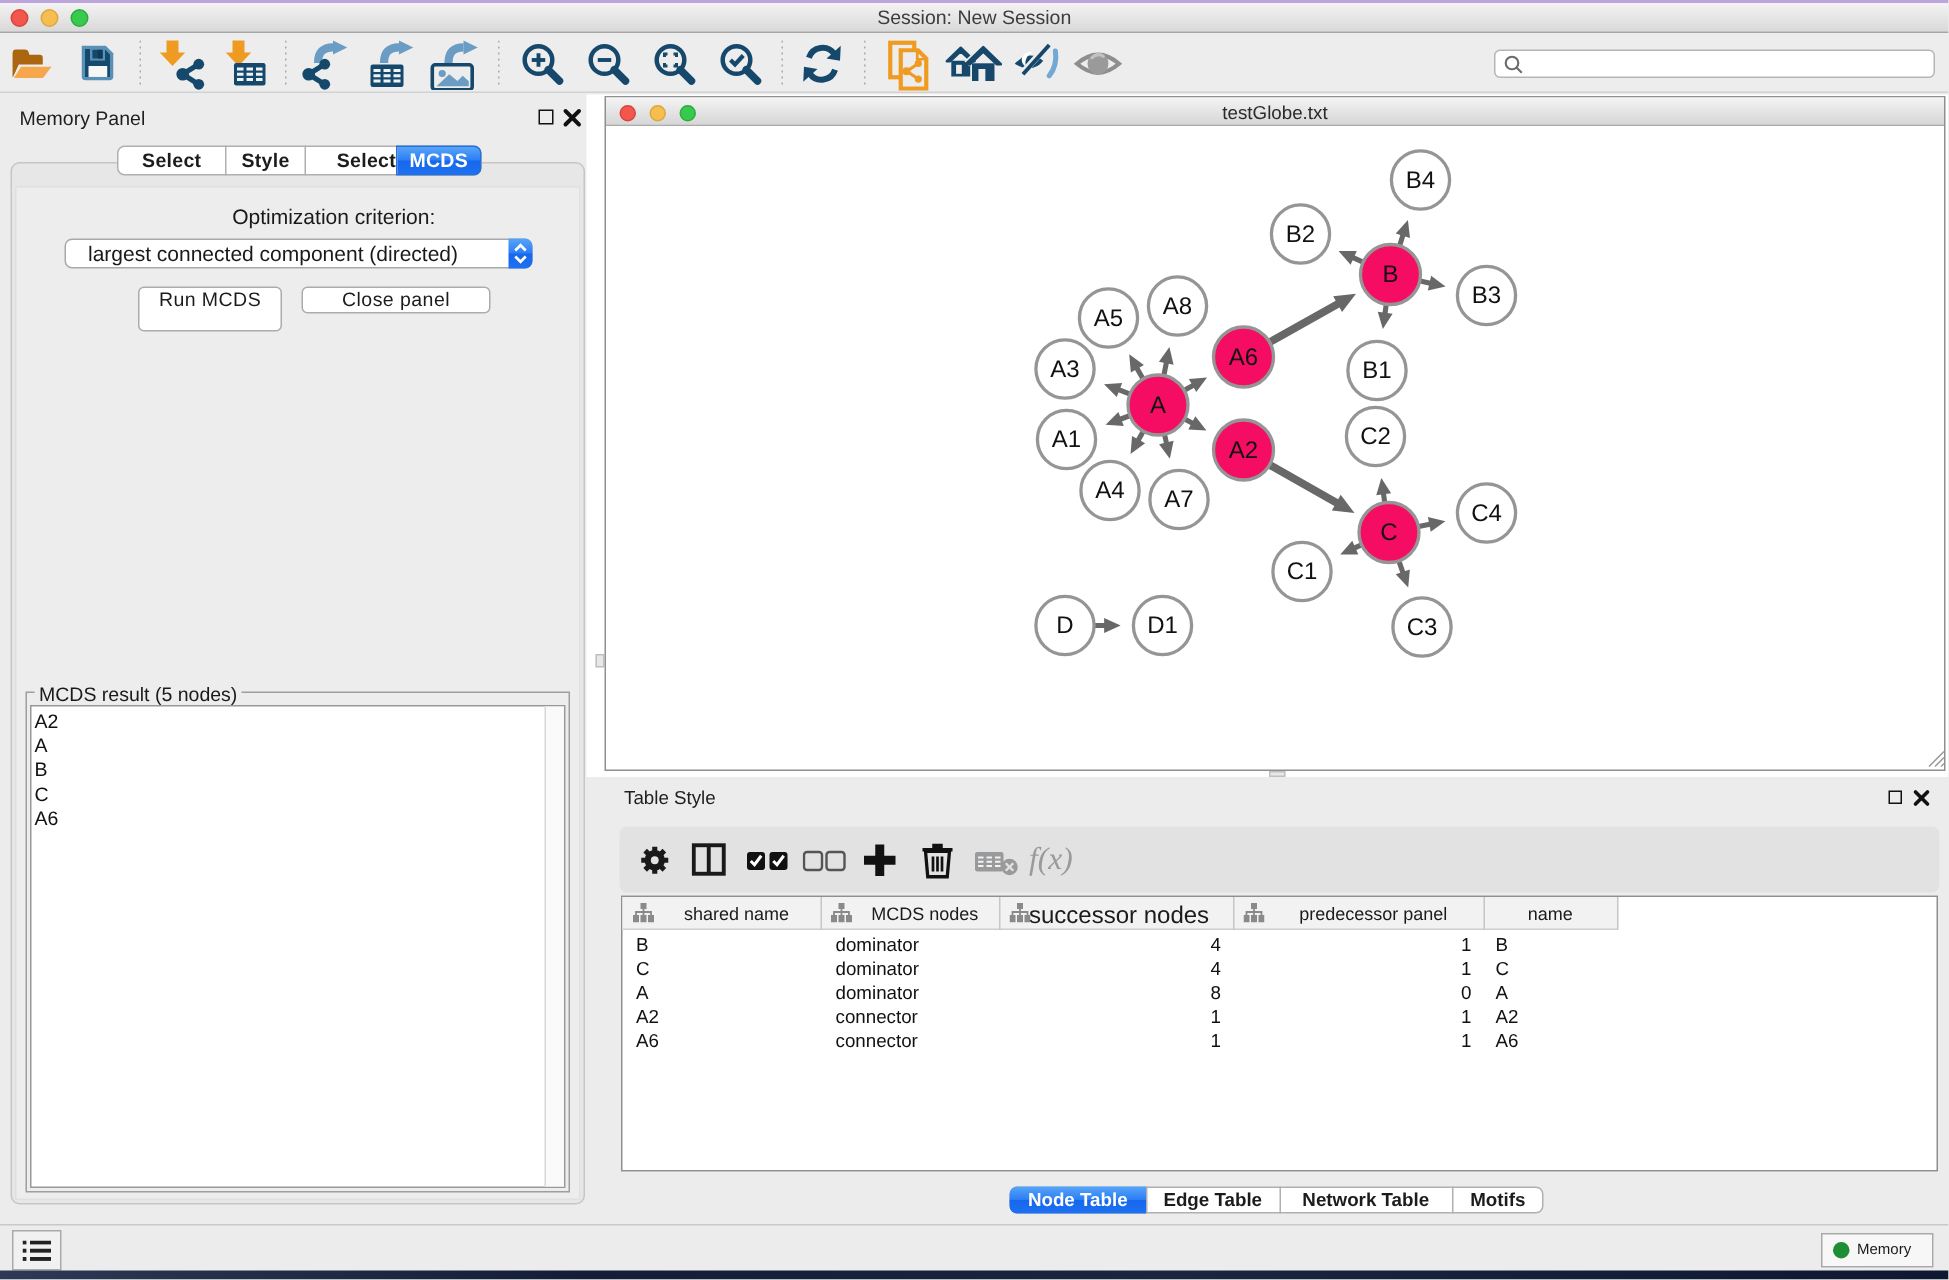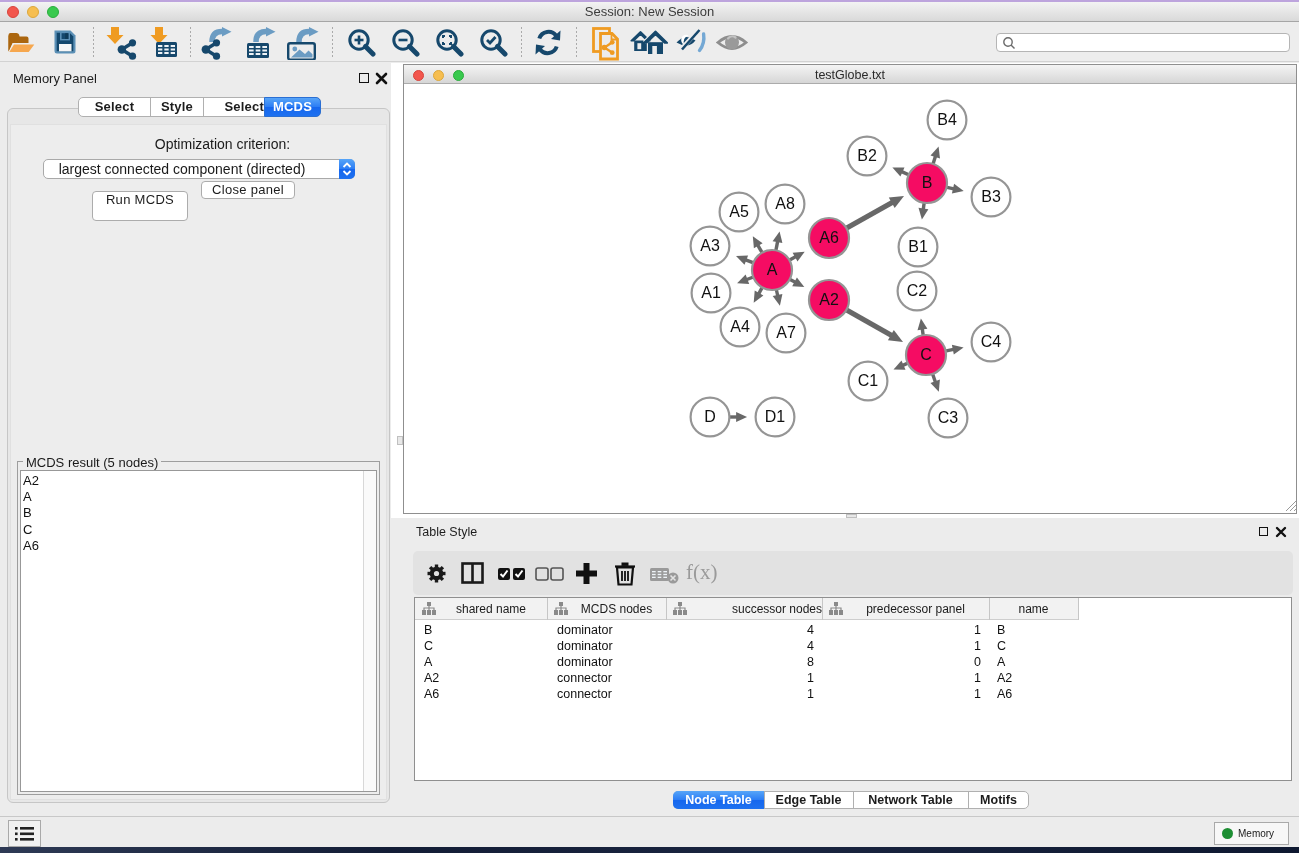--- a/index.html
+++ b/index.html
@@ -177,21 +177,21 @@
 <div class="abs" style="left:264px;top:99px;width:57px;text-align:center;font-size:13px;font-weight:bold;letter-spacing:0.2px;color:#fff">MCDS</div>
 <div class="abs" style="left:0;top:136px;width:445px;text-align:center;font-size:14px;color:#1a1a1a">Optimization criterion:</div>
 <div class="abs" style="left:43px;top:159px;width:312px;height:20px;background:#fff;border:1px solid #a9a9a9;border-radius:5px"></div>
 <div class="abs bluegrad" style="left:339px;top:159px;width:16px;height:20px;border-radius:0 5px 5px 0"></div>
 <svg class="abs" style="left:341px;top:162px" width="12" height="14" viewBox="0 0 12 14">
     <path d="M2.5 5 L6 1.5 L9.5 5" fill="none" stroke="#fff" stroke-width="1.8"></path>
     <path d="M2.5 9 L6 12.5 L9.5 9" fill="none" stroke="#fff" stroke-width="1.8"></path>
   </svg>
 <div class="abs" style="left:36px;top:161px;width:292px;text-align:center;font-size:14px;color:#1a1a1a">largest connected component (directed)</div>
 <div class="btn" style="left:92px;top:191px;width:96px;height:30px;line-height:16px;letter-spacing:0.3px">Run MCDS</div>
-<div class="btn" style="left:201px;top:181px;width:94px;height:18px;line-height:16px;letter-spacing:0.3px">Close panel</div>
+<div class="btn" style="left:201px;top:191px;width:126px;height:18px;line-height:16px;letter-spacing:0.3px">Close panel</div>
 <div class="abs" style="left:17px;top:461px;width:363px;height:334px;border:1px solid #9e9e9e"></div>
 <div class="abs" style="left:23px;top:455px;background:#ededed;padding:0 3px;font-size:13px;color:#1a1a1a">MCDS result (5 nodes)</div>
 <div class="abs" style="left:20px;top:470px;width:357px;height:322px;background:#fff;border:1px solid #989898"></div>
 <div class="abs" style="left:363px;top:471px;width:13px;height:320px;background:#fafafa;border-left:1px solid #d8d8d8"></div>
 <div class="abs" style="left:23px;top:473px;font-size:13px;line-height:16.2px;color:#111">A2<br>A<br>B<br>C<br>A6</div>
 <div class="abs" style="left:391px;top:63px;width:908px;height:455px;background:#fff"></div>
 <div class="abs" style="left:397px;top:436px;width:6px;height:9px;background:#e8e8e8;border:1px solid #c0c0c0"></div>
 <div class="abs" style="left:846px;top:514px;width:11px;height:4px;background:#e8e8e8;border:1px solid #c0c0c0"></div>
 <div class="abs" style="left:403px;top:64px;width:894px;height:450px;background:#fff;border:1px solid #8f8f8f"></div>
 <div class="abs" style="left:404px;top:65px;width:892px;height:19px;background:linear-gradient(#f4f4f4,#d6d6d6);border-bottom:1px solid #ababab"></div>
@@ -342,21 +342,21 @@
     <rect x="2.0" y="11.666666666666666" width="3.6666666666666665" height="1.3333333333333333" fill="#eef3f7"></rect>
     <rect x="7.666666666666666" y="6.0" width="3.6666666666666665" height="1.3333333333333333" fill="#eef3f7"></rect>
     <rect x="7.666666666666666" y="8.833333333333332" width="3.6666666666666665" height="1.3333333333333333" fill="#eef3f7"></rect>
     <rect x="7.666666666666666" y="11.666666666666666" width="3.6666666666666665" height="1.3333333333333333" fill="#eef3f7"></rect>
     <rect x="13.333333333333332" y="6.0" width="3.6666666666666665" height="1.3333333333333333" fill="#eef3f7"></rect>
     <rect x="13.333333333333332" y="8.833333333333332" width="3.6666666666666665" height="1.3333333333333333" fill="#eef3f7"></rect>
     <rect x="13.333333333333332" y="11.666666666666666" width="3.6666666666666665" height="1.3333333333333333" fill="#eef3f7"></rect>
     <circle cx="23" cy="13" r="5.5" fill="#9a9a9a"></circle>
     <path d="M20.5 10.5 L25.5 15.5 M25.5 10.5 L20.5 15.5" stroke="#e2e2e2" stroke-width="1.6"></path>
   </svg>
-<div class="abs" style="left:686px;top:560px;font-size:21px;color:#9a9a9a;font-family:'Liberation Serif',serif">f(x)</div>
+<div class="abs" style="left:686px;top:560px;font-size:21px;font-style:italic;color:#9a9a9a;font-family:'Liberation Serif',serif">f(x)</div>
 <div class="abs" style="left:414px;top:597px;width:878px;height:184px;background:#fff;border:1px solid #8f8f8f"></div>
 <div class="abs" style="left:415px;top:598px;width:663px;height:22px;background:#f2f2f2;border-bottom:1px solid #cecece"></div>
 <div class="abs" style="left:435px;top:602px;width:112px;text-align:center;font-size:12px;color:#1b1b1b">shared name</div>
 <svg class="abs" style="left:422px;top:602px" width="14" height="13" viewBox="0 0 14 13">
     <g fill="#8a8a8a">
       <rect x="5" y="0" width="4" height="4"></rect>
       <rect x="0" y="8" width="4" height="5"></rect>
       <rect x="5" y="8" width="4" height="5"></rect>
       <rect x="10" y="8" width="4" height="5"></rect>
     </g>
@@ -367,21 +367,21 @@
 <svg class="abs" style="left:554px;top:602px" width="14" height="13" viewBox="0 0 14 13">
     <g fill="#8a8a8a">
       <rect x="5" y="0" width="4" height="4"></rect>
       <rect x="0" y="8" width="4" height="5"></rect>
       <rect x="5" y="8" width="4" height="5"></rect>
       <rect x="10" y="8" width="4" height="5"></rect>
     </g>
     <path d="M7 4 L7 6 M2 8 L2 6 L12 6 L12 8 M7 6 L7 8" stroke="#8a8a8a" fill="none" stroke-width="1.2"></path>
   </svg>
 <div class="abs" style="left:666px;top:598px;width:1px;height:22px;background:#c6c6c6"></div>
-<div class="abs" style="left:686px;top:602px;width:136px;text-align:right;font-size:12px;color:#1b1b1b">successor nodes</div>
+<div class="abs" style="left:686px;top:602px;width:136px;text-align:left;font-size:16px;color:#1b1b1b">successor nodes</div>
 <svg class="abs" style="left:673px;top:602px" width="14" height="13" viewBox="0 0 14 13">
     <g fill="#8a8a8a">
       <rect x="5" y="0" width="4" height="4"></rect>
       <rect x="0" y="8" width="4" height="5"></rect>
       <rect x="5" y="8" width="4" height="5"></rect>
       <rect x="10" y="8" width="4" height="5"></rect>
     </g>
     <path d="M7 4 L7 6 M2 8 L2 6 L12 6 L12 8 M7 6 L7 8" stroke="#8a8a8a" fill="none" stroke-width="1.2"></path>
   </svg>
 <div class="abs" style="left:822px;top:598px;width:1px;height:22px;background:#c6c6c6"></div>

